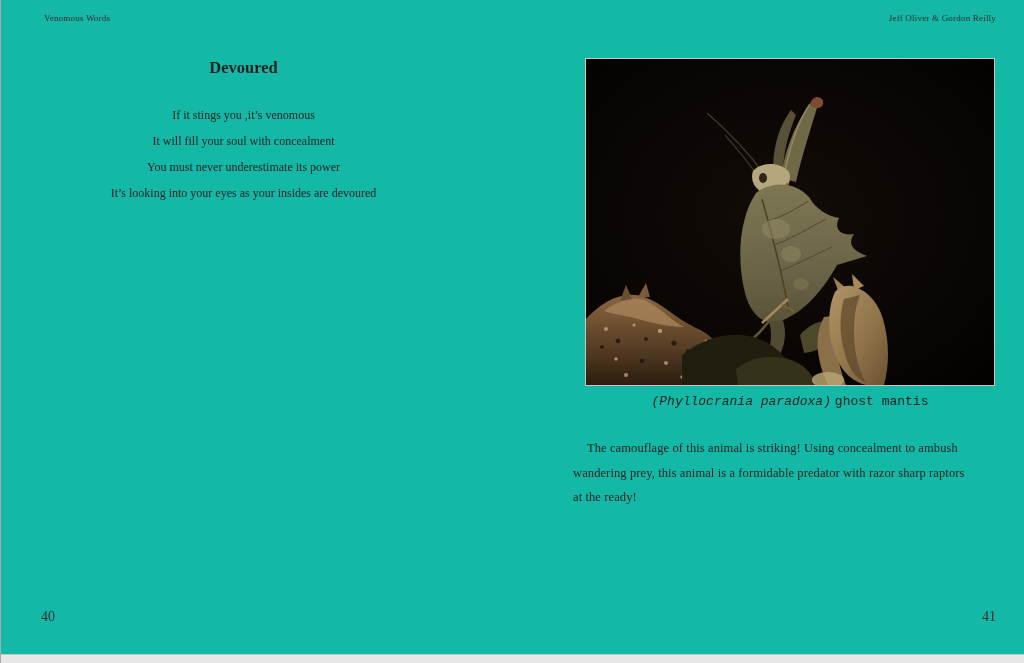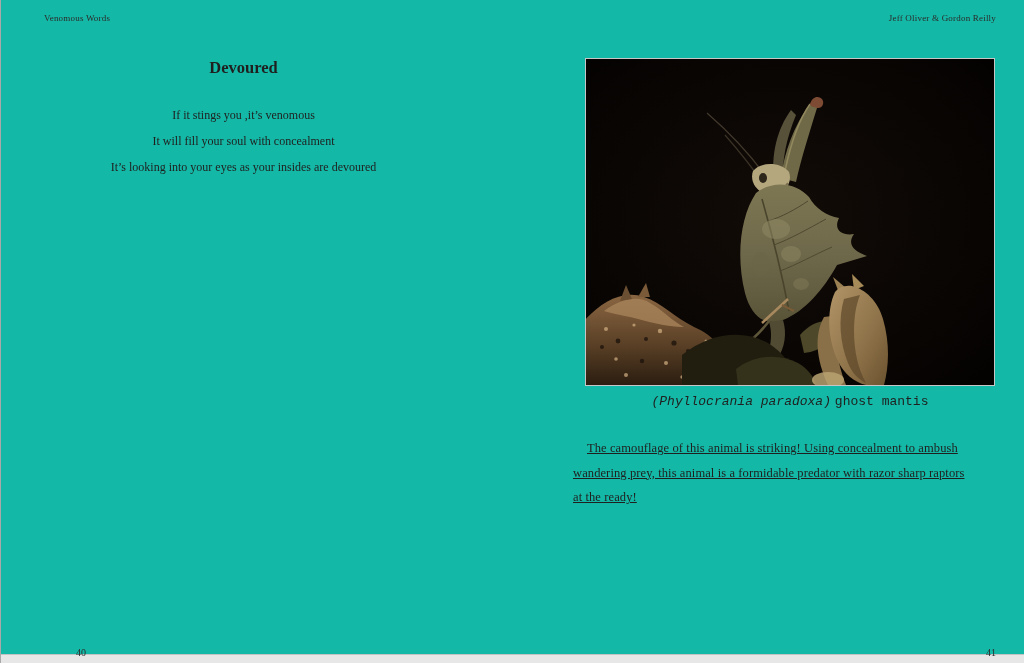--- a/index.html
+++ b/index.html
@@ -20,41 +20,42 @@
   .poem-title{margin:0 0 24px 0;font-size:16.5px;line-height:20px;font-weight:bold;text-align:center;}
   .poem-line{font-size:12px;line-height:26px;white-space:nowrap;}
   .photo-frame{
     position:absolute;left:586px;top:59px;width:408px;height:326px;
     background:#070403;box-shadow:0 0 0 1px #c6c6c6;
   }
   .photo-frame svg{display:block;}
   .caption{position:absolute;left:586px;top:392px;width:408px;text-align:center;font-size:13px;line-height:20px;white-space:nowrap;font-family:Liberation Mono, monospace;}
   .caption-italic{font-style:italic;}
   .caption-regular{margin-left:.3em;}
-  .body-text{position:absolute;left:573px;top:436px;width:416px;text-decoration:underline;}
+  .body-text{position:absolute;left:573px;top:436px;width:416px;}
   .para-line{font-size:12.5px;line-height:24.6px;white-space:nowrap;letter-spacing:.1px;}
   .para-line.indent{padding-left:14px;}
-  .page-number{position:absolute;top:647px;font-size:10px;line-height:12px;color:#2b2b2b;margin-left:35px;}
+  .page-number{position:absolute;top:611px;font-size:14px;line-height:12px;color:#2b2b2b;}
   .pn-left{left:41px;}
   .pn-right{right:28px;text-align:right;}
 </style>
 </head>
 <body>
 
 <div class="viewer">
   <div class="spread">
 
     <div class="running-header rh-left">Venomous Words</div>
     <div class="running-header rh-right">Jeff Oliver &amp; Gordon Reilly</div>
 
     <div>
       <div class="poem-block">
         <h1 class="poem-title">Devoured</h1>
         <div class="poem-line">If it stings you ,it’s venomous</div>
         <div class="poem-line">It will fill your soul with concealment</div>
+        <div class="poem-line">You must never underestimate its power</div>
         <div class="poem-line">It’s looking into your eyes as your insides are devoured</div>
       </div>
       <div class="page-number pn-left">40</div>
     </div>
 
     <div>
       <div class="photo-frame">
         <svg width="408" height="326" viewBox="0 0 408 326" xmlns="http://www.w3.org/2000/svg">
           <defs>
             <radialGradient id="bgGlow" cx="48%" cy="48%" r="70%">

